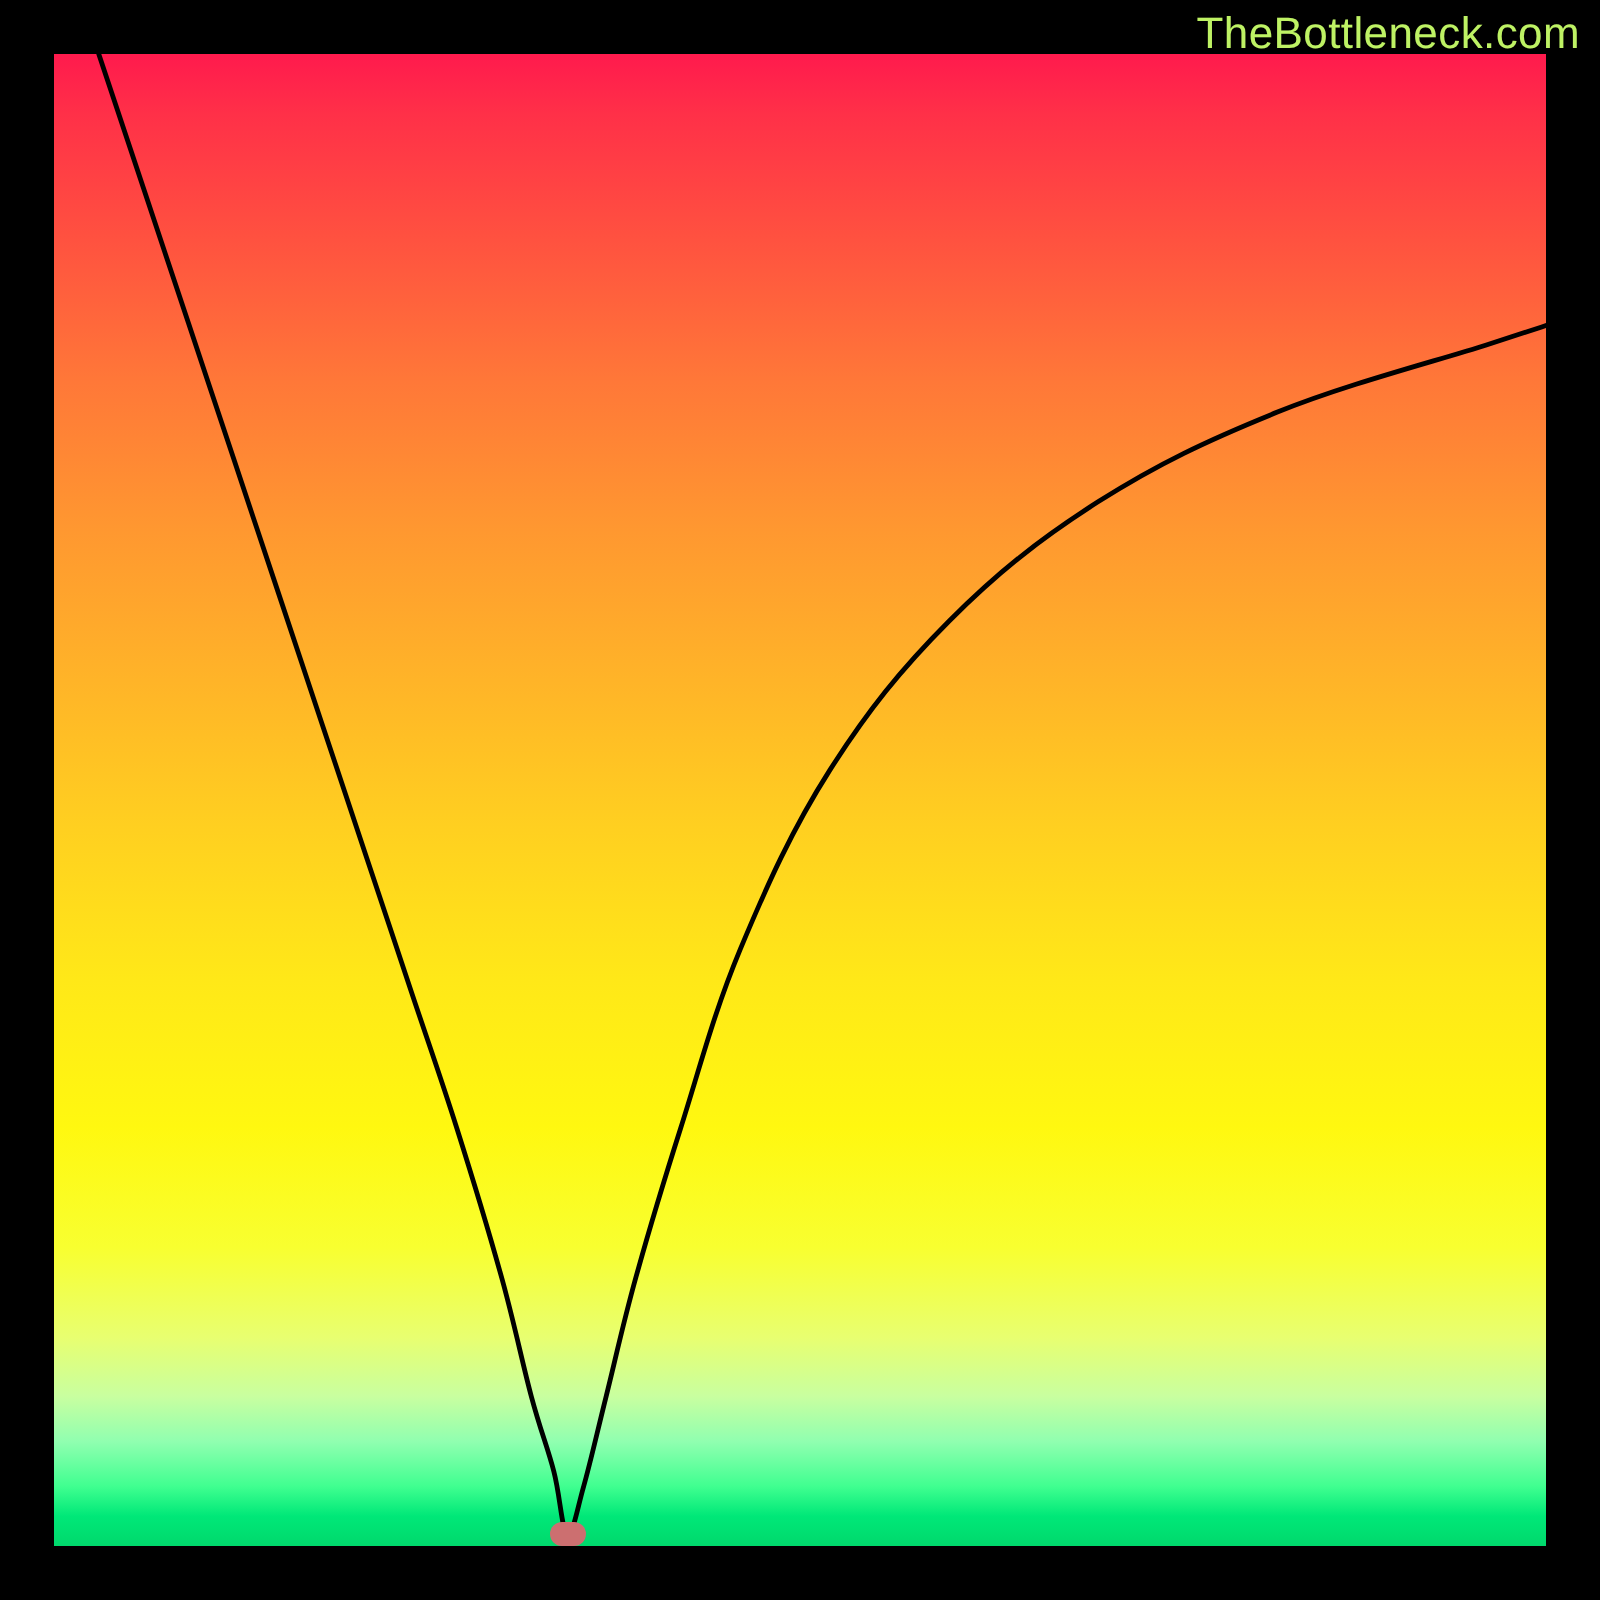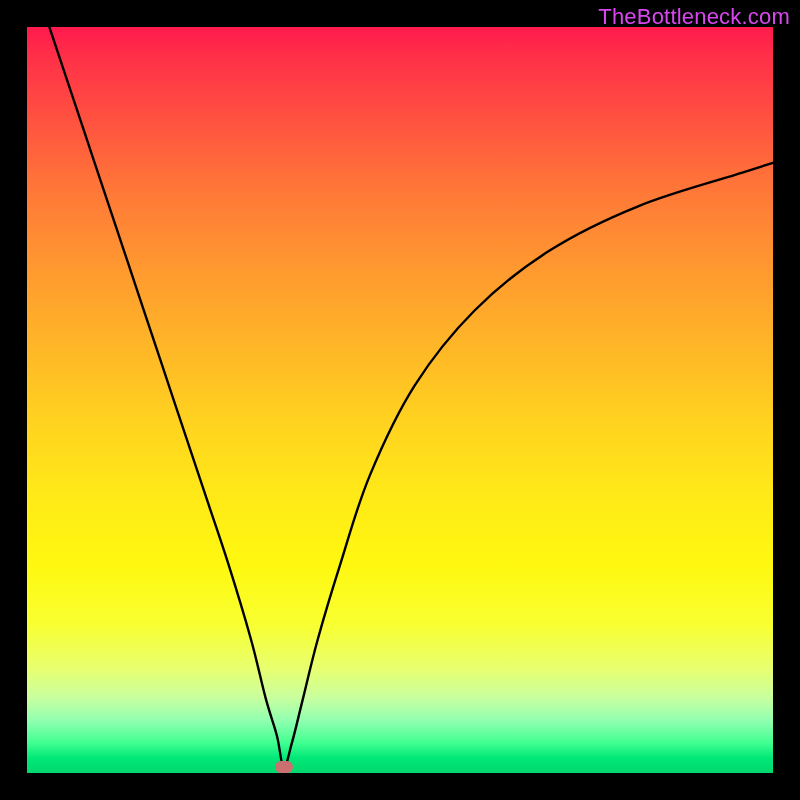--- a/index.html
+++ b/index.html
@@ -33,21 +33,21 @@
       #90ffb0 93%,
       #40ff90 96%,
       #00e878 98%,
       #00d86c 100%
     );
   }
   .watermark {
     position: absolute;
     top: 4px;
     right: 10px;
-    color: #d946ef;
+    color: #bef264;
     font-size: 22px;
     font-weight: 500;
     letter-spacing: 0.2px;
     z-index: 5;
   }
   svg.curve {
     position: absolute;
     left: 0;
     top: 0;
     width: 746px;

